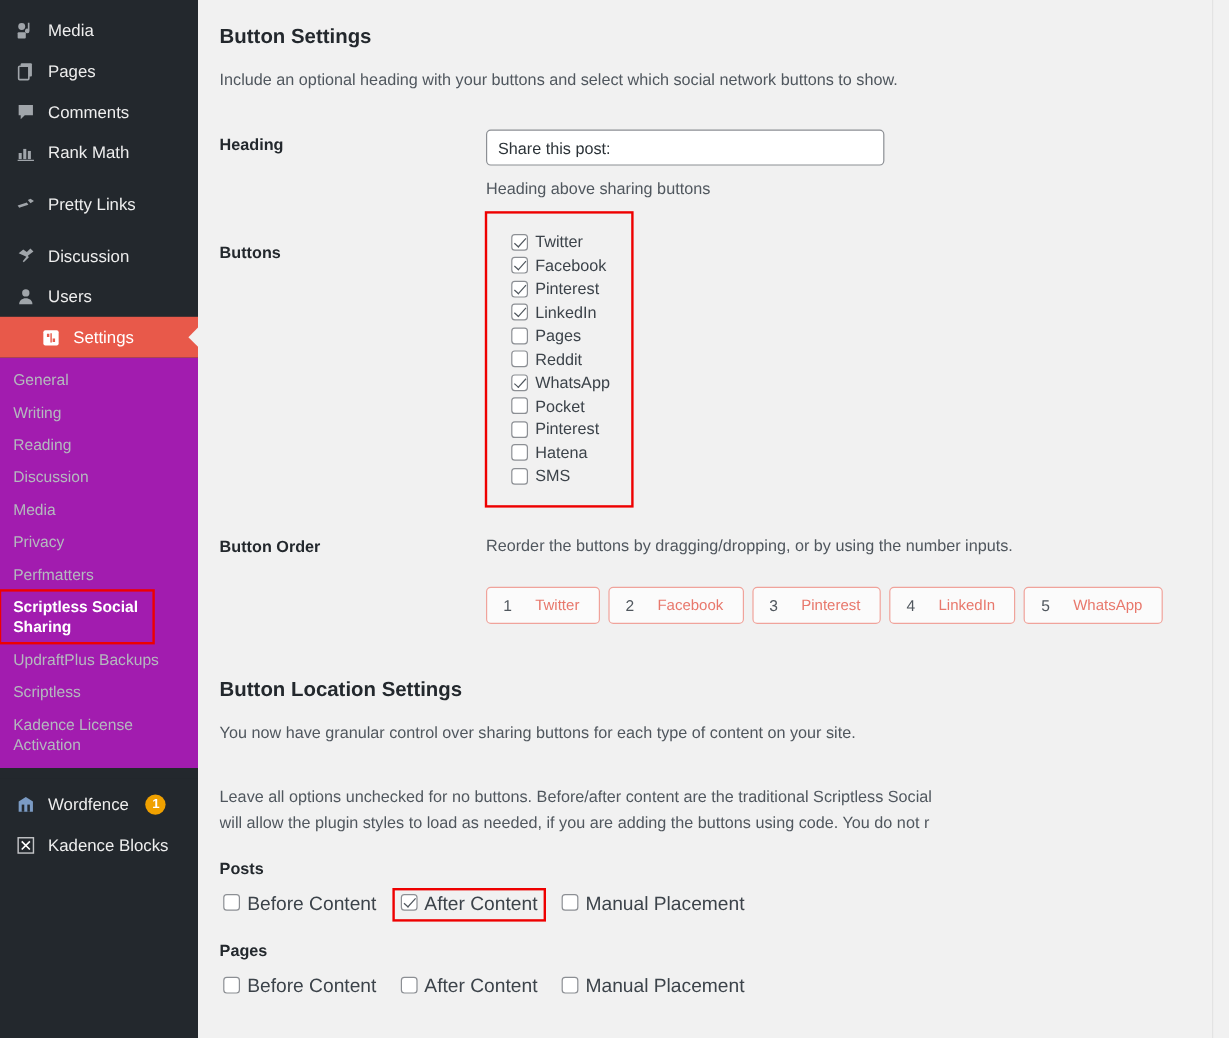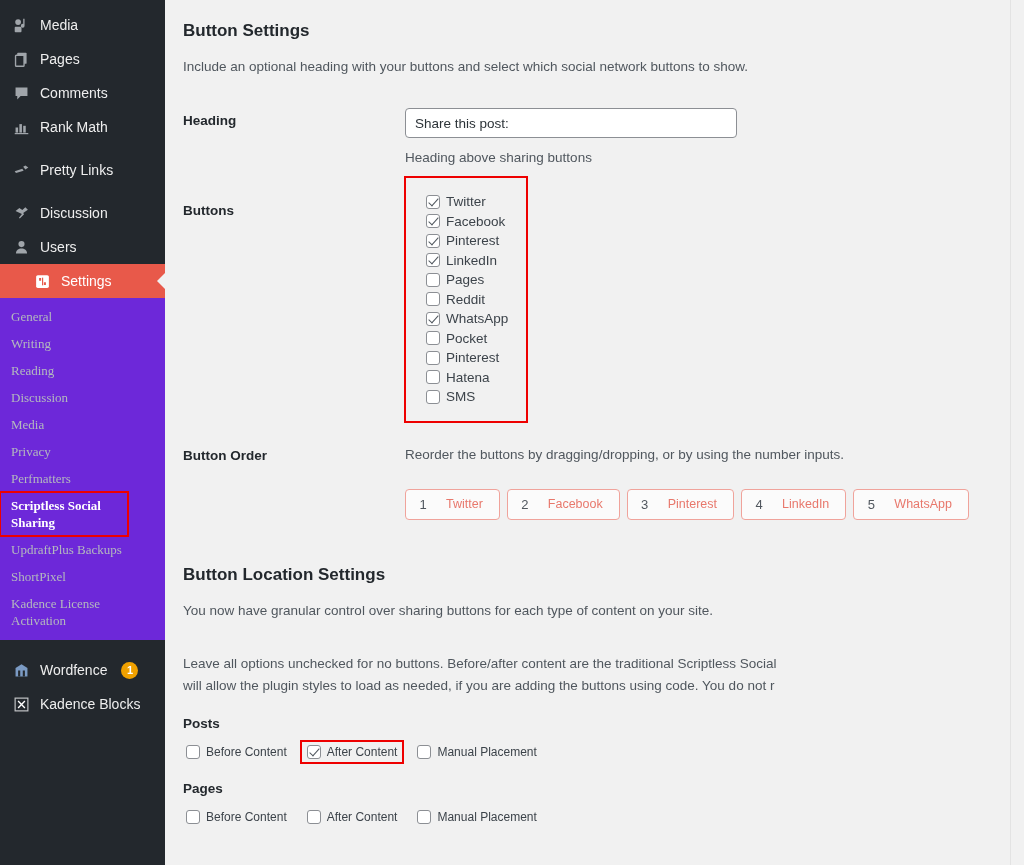--- a/index.html
+++ b/index.html
@@ -60,23 +60,22 @@
     position: absolute;
     right: -1px; top: 50%;
     transform: translateY(-50%);
     border-top: 9px solid transparent;
     border-bottom: 9px solid transparent;
     border-right: 9px solid #f1f1f1;
   }
 
   
   .submenu {
-    background: #6d28d9;
+    background: #a21caf;
     padding: 5px 0 6px 0;
-    font-family: Liberation Serif, serif;
   }
   .submenu-item {
     display: block;
     font-size: 13px;
     line-height: 17px;
     color: #b4b9be;
     padding: 5px 12px 5px 11px;
     cursor: pointer;
   }
   .submenu-item.current {
@@ -250,23 +249,22 @@
     margin-top: 20px;
   }
   .inline-cbs {
     display: flex;
     align-items: center;
     gap: 14px;
     margin-top: 12px;
   }
   .inline-cb {
     display: flex;
-    align-items: center;
     gap: 6px;
-    font-size: 12px;
+    font-size: 16px;
     color: #3c434a;
     cursor: pointer;
     padding: 2px 3px;
   }
   .inline-cb.annot {
     outline: 2px solid #ee0000;
     padding: 3px 5px;
     margin: -1px -2px;
   }
 
@@ -383,21 +381,21 @@
     <div class="submenu">
       <div class="submenu-item">General</div>
       <div class="submenu-item">Writing</div>
       <div class="submenu-item">Reading</div>
       <div class="submenu-item">Discussion</div>
       <div class="submenu-item">Media</div>
       <div class="submenu-item">Privacy</div>
       <div class="submenu-item">Perfmatters</div>
       <div class="submenu-item current boxed" style="width:128px">Scriptless Social Sharing</div>
       <div class="submenu-item">UpdraftPlus Backups</div>
-      <div class="submenu-item">ShortPixel</div>
+      <div class="submenu-item">Scriptless</div>
       <div class="submenu-item">Kadence License Activation</div>
     </div>
 
     <div class="menu-sep"></div>
 
     <div class="menu-bottom">
       <div class="menu-item">
         <span class="mi-icon">
           <svg width="17" height="17" viewBox="0 0 20 20" fill="#7b9bc4">
               <path d="M3 7l7-4.5L17 7v10H3z"></path>

